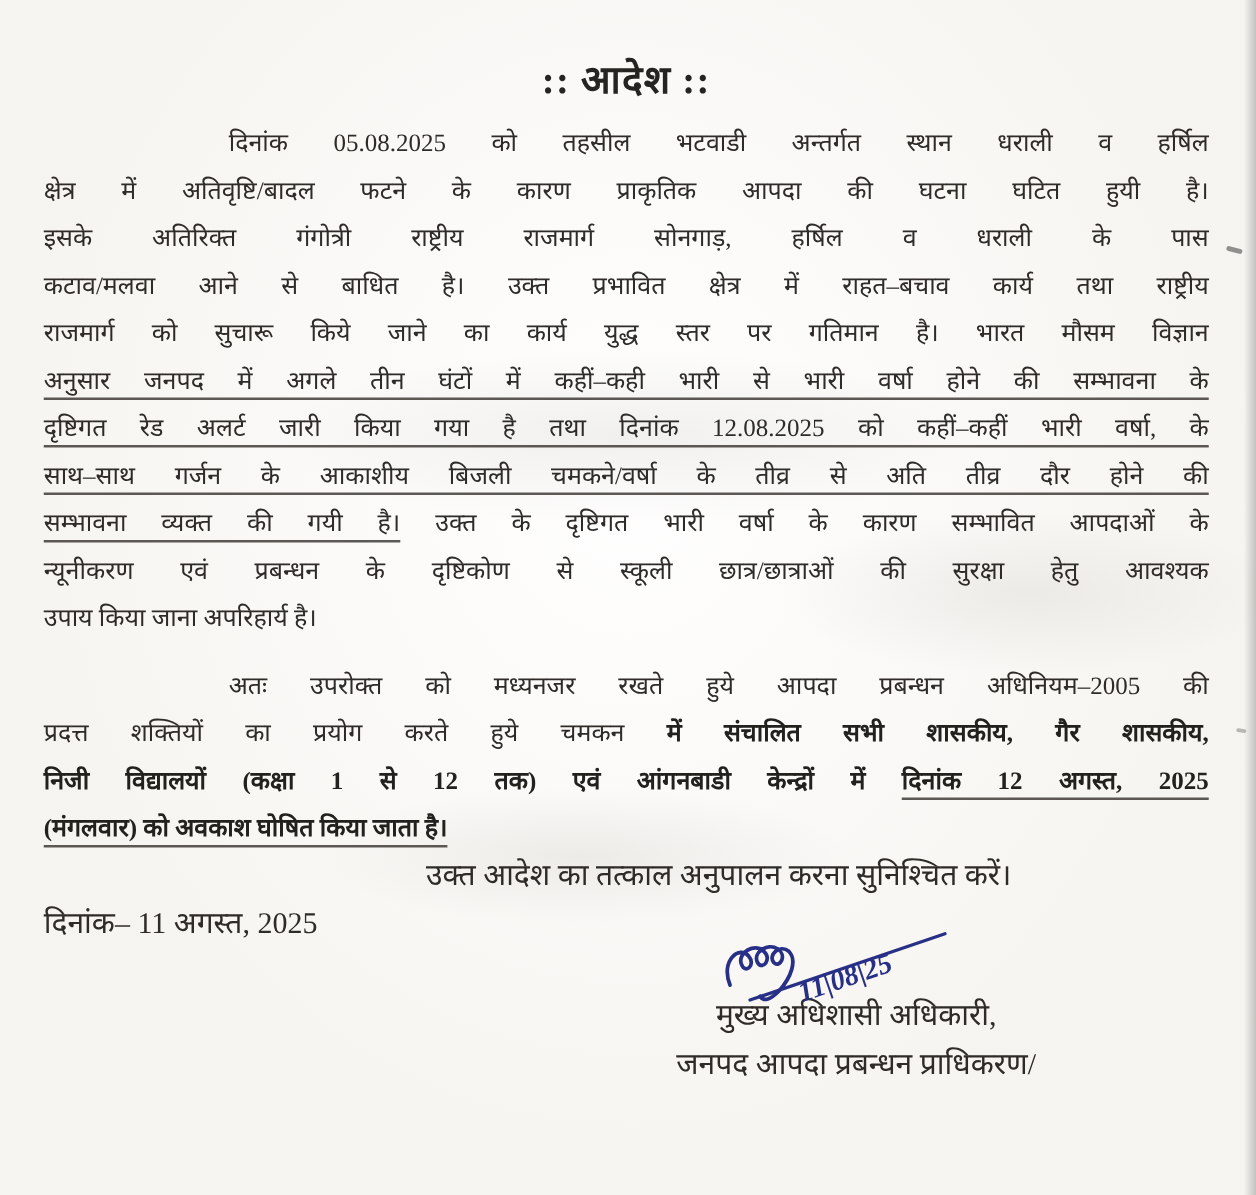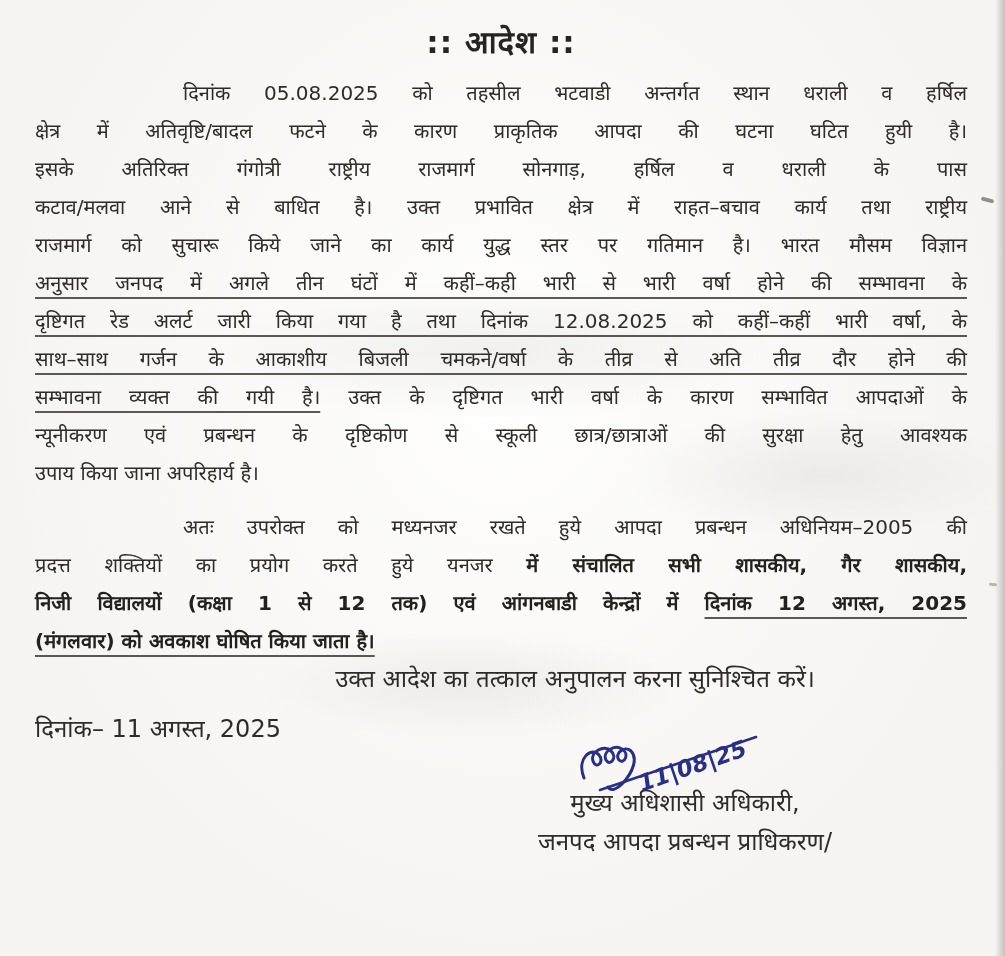--- a/index.html
+++ b/index.html
@@ -43,21 +43,22 @@
     position: absolute;
     background: #6d6d6d;
     border-radius: 2px;
     pointer-events: none;
   }
   .a1 { left: 981px; top: 198px; width: 13px; height: 4px; transform: rotate(14deg); opacity: .75; }
   .a2 { left: 989px; top: 583px; width: 8px; height: 3px; transform: rotate(8deg); opacity: .45; }
 
   .content {
     position: relative;
-    padding: 22px 38px 0 35px;
+    padding: 44px 38px 0 35px;
+    font-family: Liberation Serif, serif;
   }
   .title {
     text-align: center;
     font-weight: 700;
     font-size: 31px;
     letter-spacing: 1px;
     line-height: 40px;
     margin-bottom: 12px;
     color: #262421;
   }
@@ -85,21 +86,20 @@
   .closing-line {
     font-size: 24px;
     line-height: 38px;
     text-indent: 148px;
     text-align: center;
   }
   .date-line {
     font-size: 24px;
     line-height: 38px;
     text-align: left;
-    margin-top: 12px;
   }
   .sig-block {
     position: relative;
     width: 440px;
     margin: 36px 62px 0 auto;
     text-align: center;
   }
   .sig-line {
     font-size: 24px;
     line-height: 39px;
@@ -142,21 +142,21 @@
     <div class="line ul">अनुसार जनपद में अगले तीन घंटों में कहीं–कही भारी से भारी वर्षा होने की सम्भावना के</div>
     <div class="line ul">दृष्टिगत रेड अलर्ट जारी किया गया है तथा दिनांक 12.08.2025 को कहीं–कहीं भारी वर्षा, के</div>
     <div class="line ul">साथ–साथ गर्जन के आकाशीय बिजली चमकने/वर्षा के तीव्र से अति तीव्र दौर होने की</div>
     <div class="line"><span class="ulspan">सम्भावना व्यक्त की गयी है।</span><span> उक्त के दृष्टिगत भारी वर्षा के कारण सम्भावित आपदाओं के</span></div>
     <div class="line">न्यूनीकरण एवं प्रबन्धन के दृष्टिकोण से स्कूली छात्र/छात्राओं की सुरक्षा हेतु आवश्यक</div>
     <div class="line noj">उपाय किया जाना अपरिहार्य है।</div>
 
     <div class="para-gap"></div>
 
     <div class="line indent">अतः उपरोक्त को मध्यनजर रखते हुये आपदा प्रबन्धन अधिनियम–2005 की</div>
-    <div class="line"><span>प्रदत्त शक्तियों का प्रयोग करते हुये यनजर </span><span class="bold">में संचालित सभी शासकीय, गैर शासकीय,</span></div>
+    <div class="line"><span>प्रदत्त शक्तियों का प्रयोग करते हुये चमकन </span><span class="bold">में संचालित सभी शासकीय, गैर शासकीय,</span></div>
     <div class="line"><span class="bold">निजी विद्यालयों (कक्षा 1 से 12 तक) एवं आंगनबाडी केन्द्रों में </span><span class="bold ulspan">दिनांक 12 अगस्त, 2025</span></div>
     <div class="line noj"><span class="bold ulspan">(मंगलवार) को अवकाश घोषित किया जाता है।</span></div>
 
     <div class="closing-line">उक्त आदेश का तत्काल अनुपालन करना सुनिश्चित करें।</div>
     <div class="date-line">दिनांक– 11 अगस्त, 2025</div>
 
     <div class="sig-block">
       <div class="sig-scribble">
         <svg viewBox="0 0 210 84" xmlns="http://www.w3.org/2000/svg">
           <g fill="none" stroke="#272f86" stroke-width="3" stroke-linecap="round">

